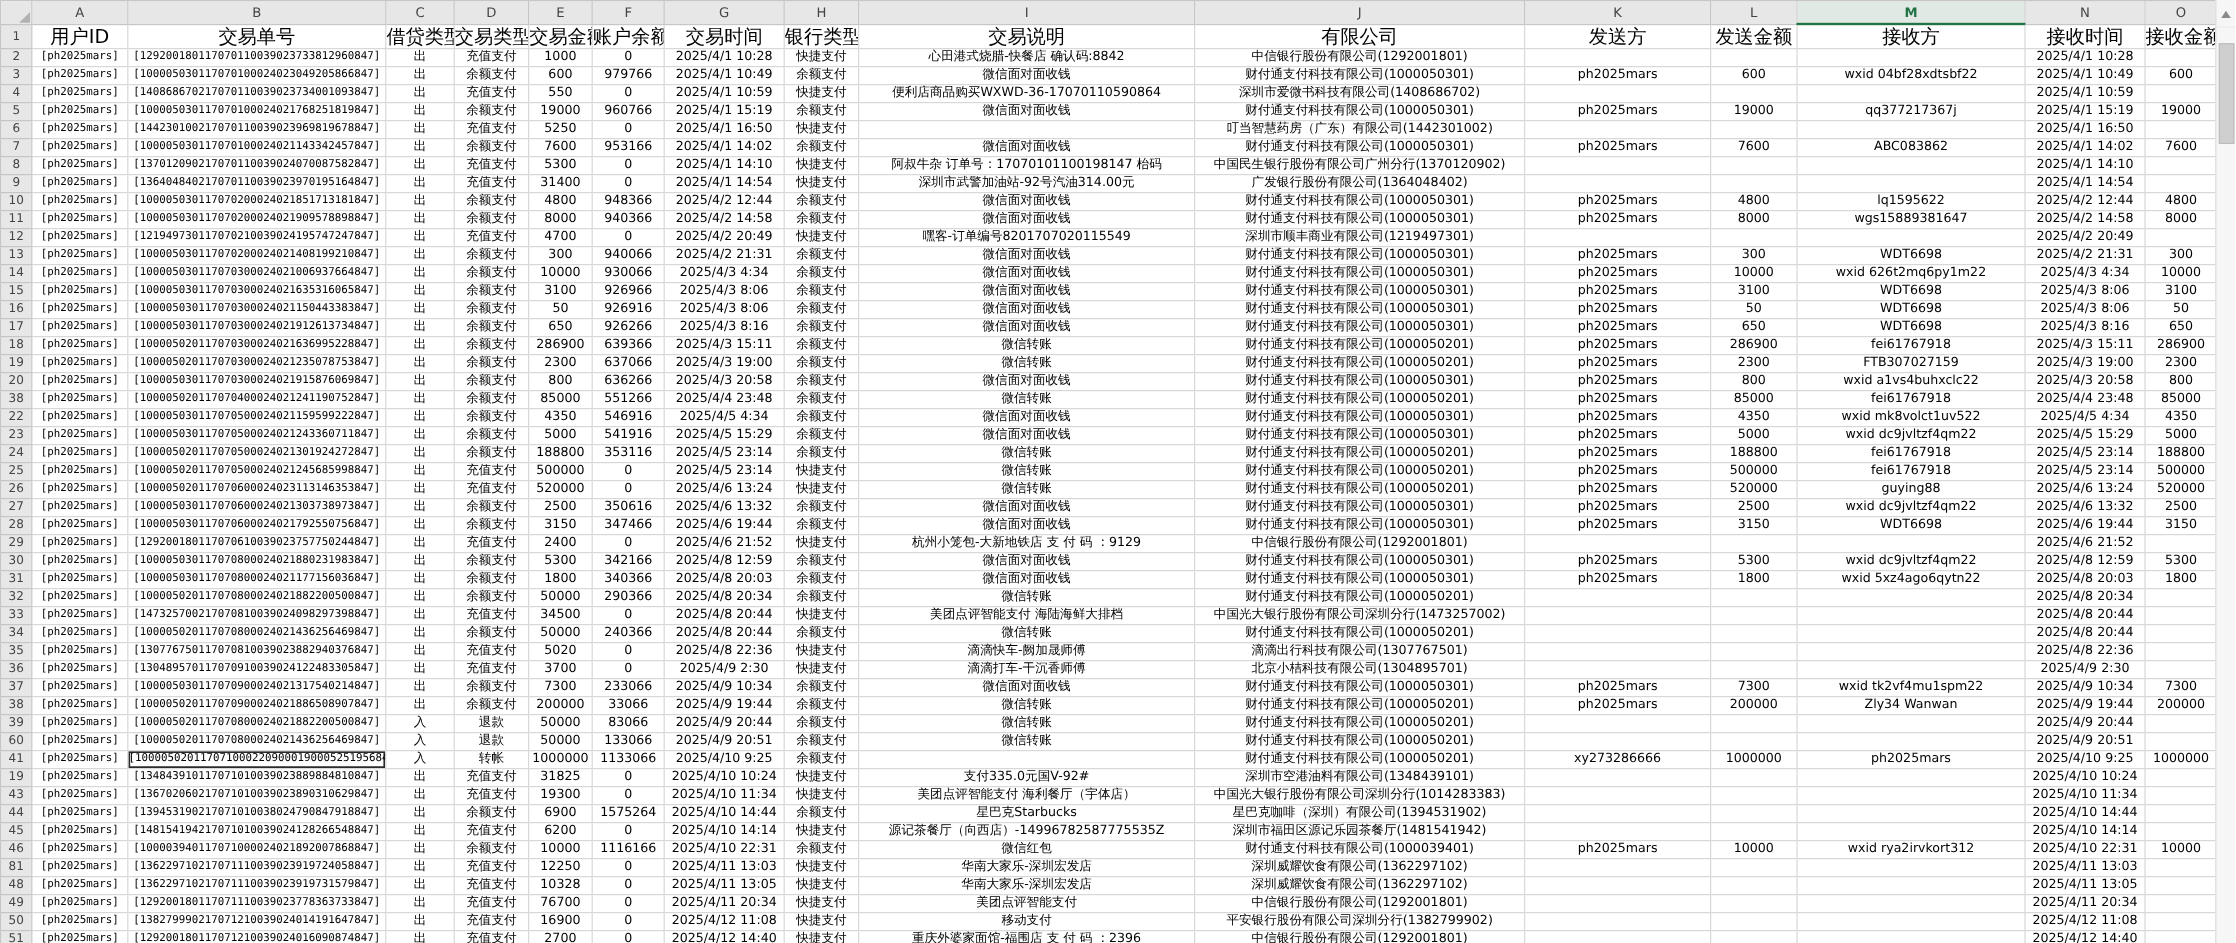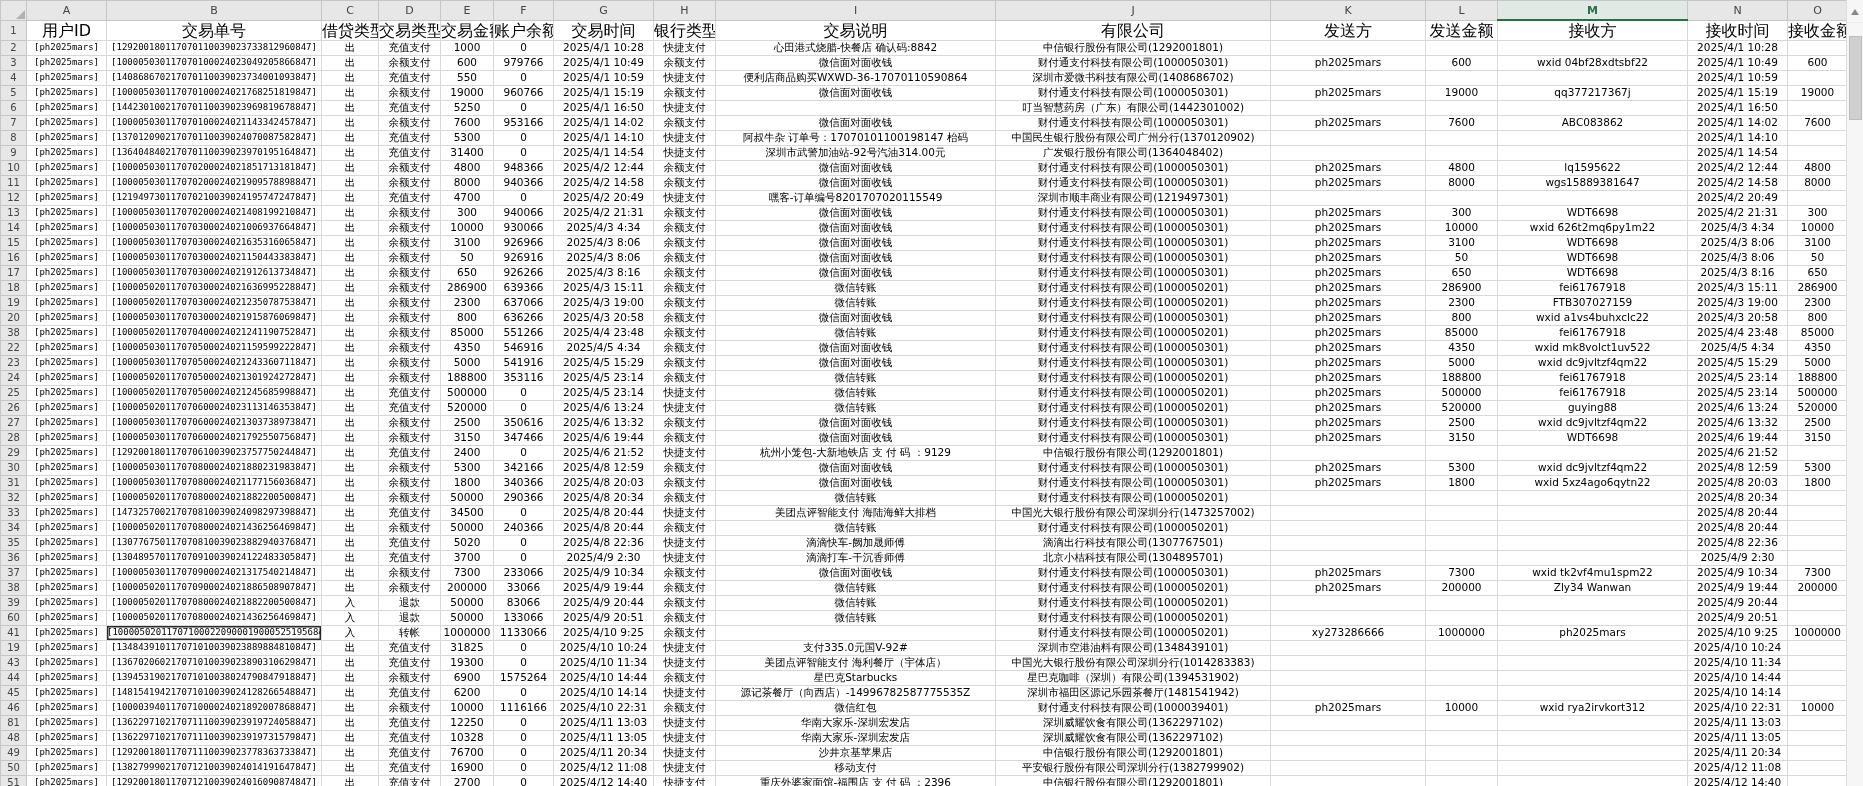--- a/index.html
+++ b/index.html
@@ -943,21 +943,21 @@
         <tr>
           <th class="rowhdr">49</th>
           <td class="mono">[ph2025mars]</td>
           <td class="mono">[129200180117071110039023778363733847]</td>
           <td>出</td>
           <td>充值支付</td>
           <td>76700</td>
           <td>0</td>
           <td>2025/4/11 20:34</td>
           <td>快捷支付</td>
-          <td>沙井京基苹果店</td>
+          <td>美团点评智能支付</td>
           <td>中信银行股份有限公司(1292001801)</td>
           <td></td>
           <td></td>
           <td></td>
           <td>2025/4/11 20:34</td>
           <td></td>
         </tr>
         <tr>
           <th class="rowhdr">50</th>
           <td class="mono">[ph2025mars]</td>

